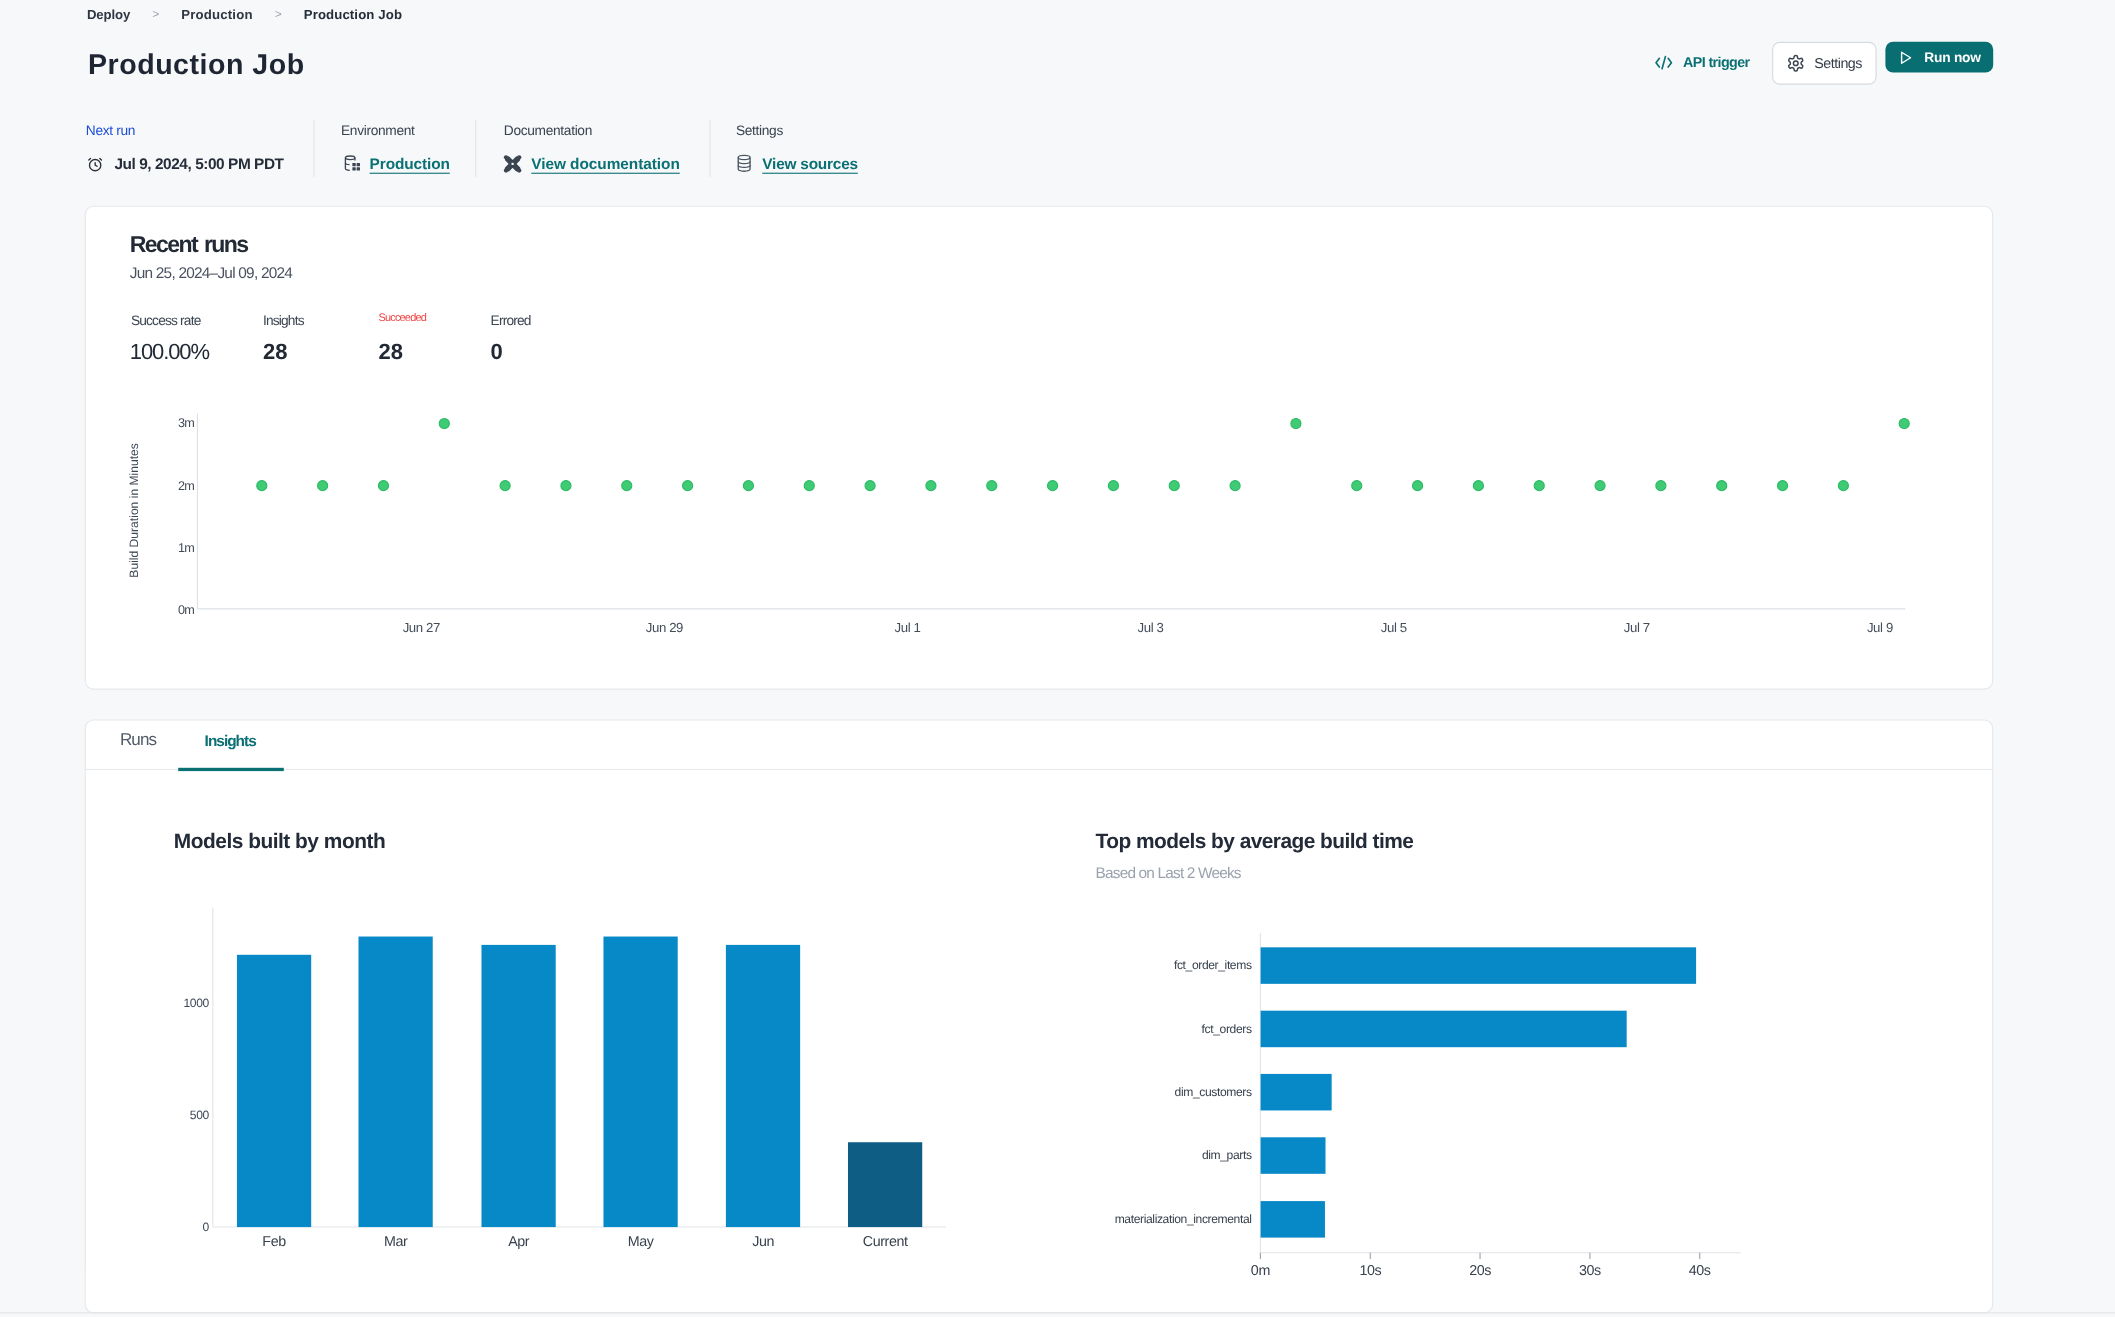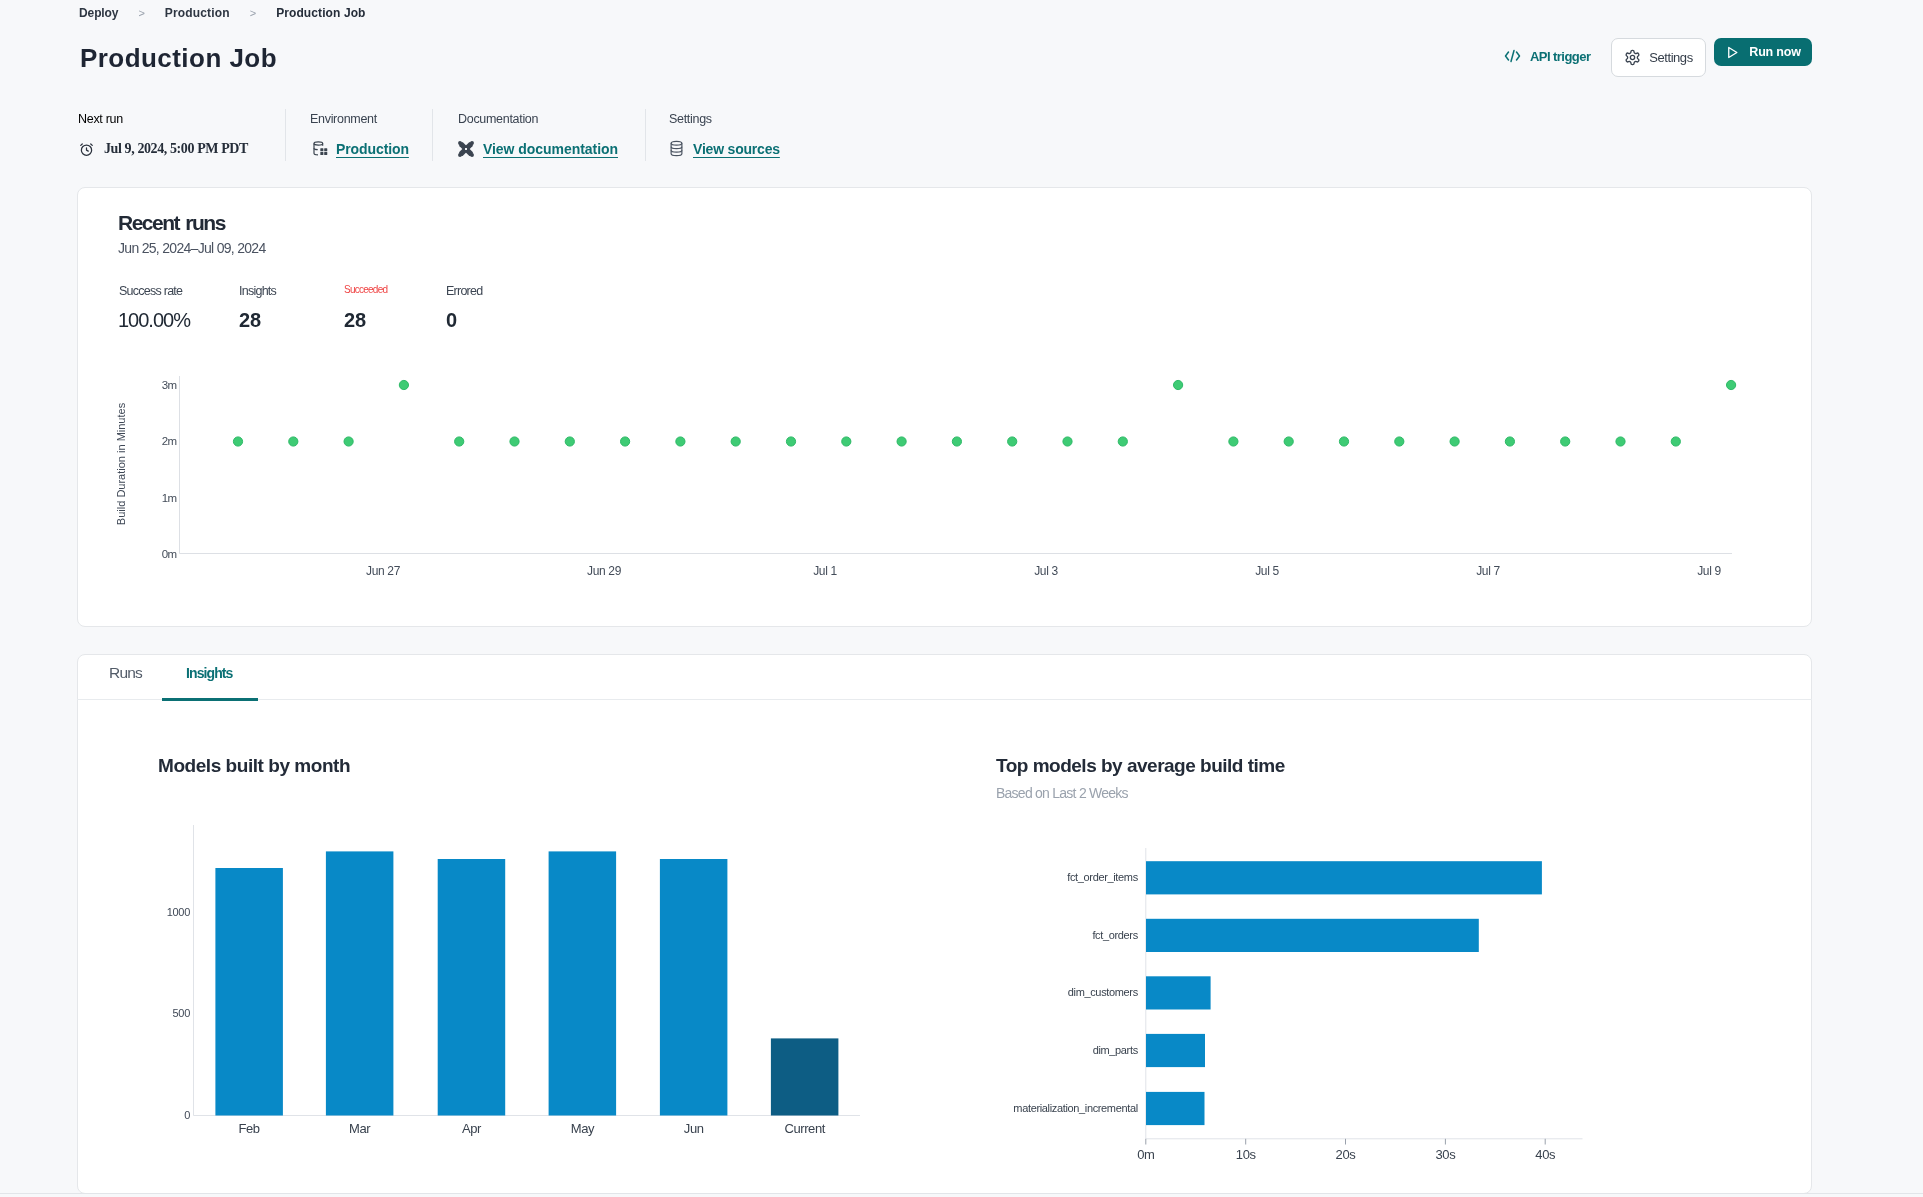--- a/index.html
+++ b/index.html
@@ -15,21 +15,21 @@
 <div class="abs" style="left:79px; top:4px; font-size:12px; font-weight:bold; color:#2e3642; display:flex; align-items:center; height:17px;">
   <span style="letter-spacing:-0.1px;">Deploy</span>
   <span style="color:#99a1ac; font-weight:normal; font-size:11px; margin:0 20px;">&gt;</span>
   <span style="letter-spacing:0.15px;">Production</span>
   <span style="color:#99a1ac; font-weight:normal; font-size:11px; margin:0 20px;">&gt;</span>
   <span style="letter-spacing:0.1px; color:#252d39;">Production Job</span>
 </div>
 
 <div class="abs" style="left:80px; top:43px; font-size:26px; line-height:30px; font-weight:bold; letter-spacing:0.45px; color:#1e2533;">Production Job</div>
 
-<div class="abs" style="left:1504px; top:49px; display:flex; align-items:flex-start; gap:9px;">
+<div class="abs" style="left:1504px; top:49px; display:flex; align-items:flex-end; gap:9px;">
   <svg width="17" height="14" viewBox="0 0 17 14" fill="none" stroke="#0b7074" stroke-width="1.5" stroke-linecap="round" stroke-linejoin="round">
     <path d="M4.5 3 L1.5 7 L4.5 11"></path>
     <path d="M12.5 3 L15.5 7 L12.5 11"></path>
     <path d="M10 1.5 L7 12.5"></path>
   </svg>
   <span class="teal" style="font-size:13px; font-weight:bold; letter-spacing:-0.55px;">API trigger</span>
 </div>
 
 <div class="abs" style="left:1611px; top:38px; width:95px; height:39px; background:#fff; border:1px solid #d6dade; border-radius:7px; display:flex; align-items:center; justify-content:center; gap:8px;">
   <svg width="17" height="17" viewBox="0 0 24 24" fill="none" stroke="#3a4350" stroke-width="1.9" stroke-linecap="round" stroke-linejoin="round">
@@ -39,37 +39,37 @@
   <span style="font-size:13px; color:#343d49; letter-spacing:-0.45px;">Settings</span>
 </div>
 
 <div class="abs" style="left:1714px; top:38px; width:98px; height:28px; background:#086e71; border-radius:7px; display:flex; align-items:center; justify-content:center; gap:9px;">
   <svg width="15" height="15" viewBox="0 0 24 24" fill="none" stroke="#ffffff" stroke-width="2.1" stroke-linejoin="round">
     <polygon points="6,4 19,12 6,20"></polygon>
   </svg>
   <span style="font-size:12.5px; font-weight:bold; color:#fff; letter-spacing:-0.2px;">Run now</span>
 </div>
 
-<div class="abs" style="left:78px; top:112px; font-size:12.5px; color:#000000; letter-spacing:-0.3px;">Next run</div>
+<div class="abs" style="left:78px; top:112px; font-size:12.5px; color:#1d4ed8; letter-spacing:-0.3px;">Next run</div>
 <div class="abs" style="left:310px; top:112px; font-size:12.5px; color:#3a4350; letter-spacing:-0.3px;">Environment</div>
 <div class="abs" style="left:458px; top:112px; font-size:12.5px; color:#3a4350; letter-spacing:-0.3px;">Documentation</div>
 <div class="abs" style="left:669px; top:112px; font-size:12.5px; color:#3a4350; letter-spacing:-0.3px;">Settings</div>
 
 <div class="abs" style="left:285px; top:109px; width:1px; height:52px; background:#e2e5e9;"></div>
 <div class="abs" style="left:432px; top:109px; width:1px; height:52px; background:#e2e5e9;"></div>
 <div class="abs" style="left:645px; top:109px; width:1px; height:52px; background:#e2e5e9;"></div>
 
 <div class="abs" style="left:79px; top:141px; display:flex; align-items:center; gap:10px;">
   <svg width="15" height="15" viewBox="0 0 24 24" fill="none" stroke="#2b323d" stroke-width="2" stroke-linecap="round" stroke-linejoin="round">
     <circle cx="12" cy="13" r="8.2"></circle>
     <path d="M12 9.5 V13 L14.8 14.6"></path>
     <path d="M5.2 3.2 L2.8 5.4"></path>
     <path d="M18.8 3.2 L21.2 5.4"></path>
   </svg>
-  <span style="font-size:14px; font-weight:bold; color:#252d39; letter-spacing:-0.4px;font-family:Liberation Serif, serif;">Jul 9, 2024, 5:00 PM PDT</span>
+  <span style="font-size:14px; font-weight:bold; color:#252d39; letter-spacing:-0.4px;">Jul 9, 2024, 5:00 PM PDT</span>
 </div>
 
 <div class="abs" style="left:312px; top:140px; display:flex; align-items:center; gap:8px;">
   <svg width="16" height="17" viewBox="0 0 24 24" fill="none" stroke="#3b444f" stroke-width="1.8">
     <ellipse cx="9.5" cy="4.5" rx="6.5" ry="2.5"></ellipse>
     <path d="M3 4.5 V 19 C3 20.3 5.5 21.4 9 21.5"></path>
     <path d="M16 4.5 V 8"></path>
     <path d="M3 11.5 C3 12.6 5.4 13.6 8.6 13.8"></path>
     <g fill="#3b444f" stroke="none">
       <rect x="12.5" y="11.5" width="4.6" height="4.6" rx="0.8"></rect>

